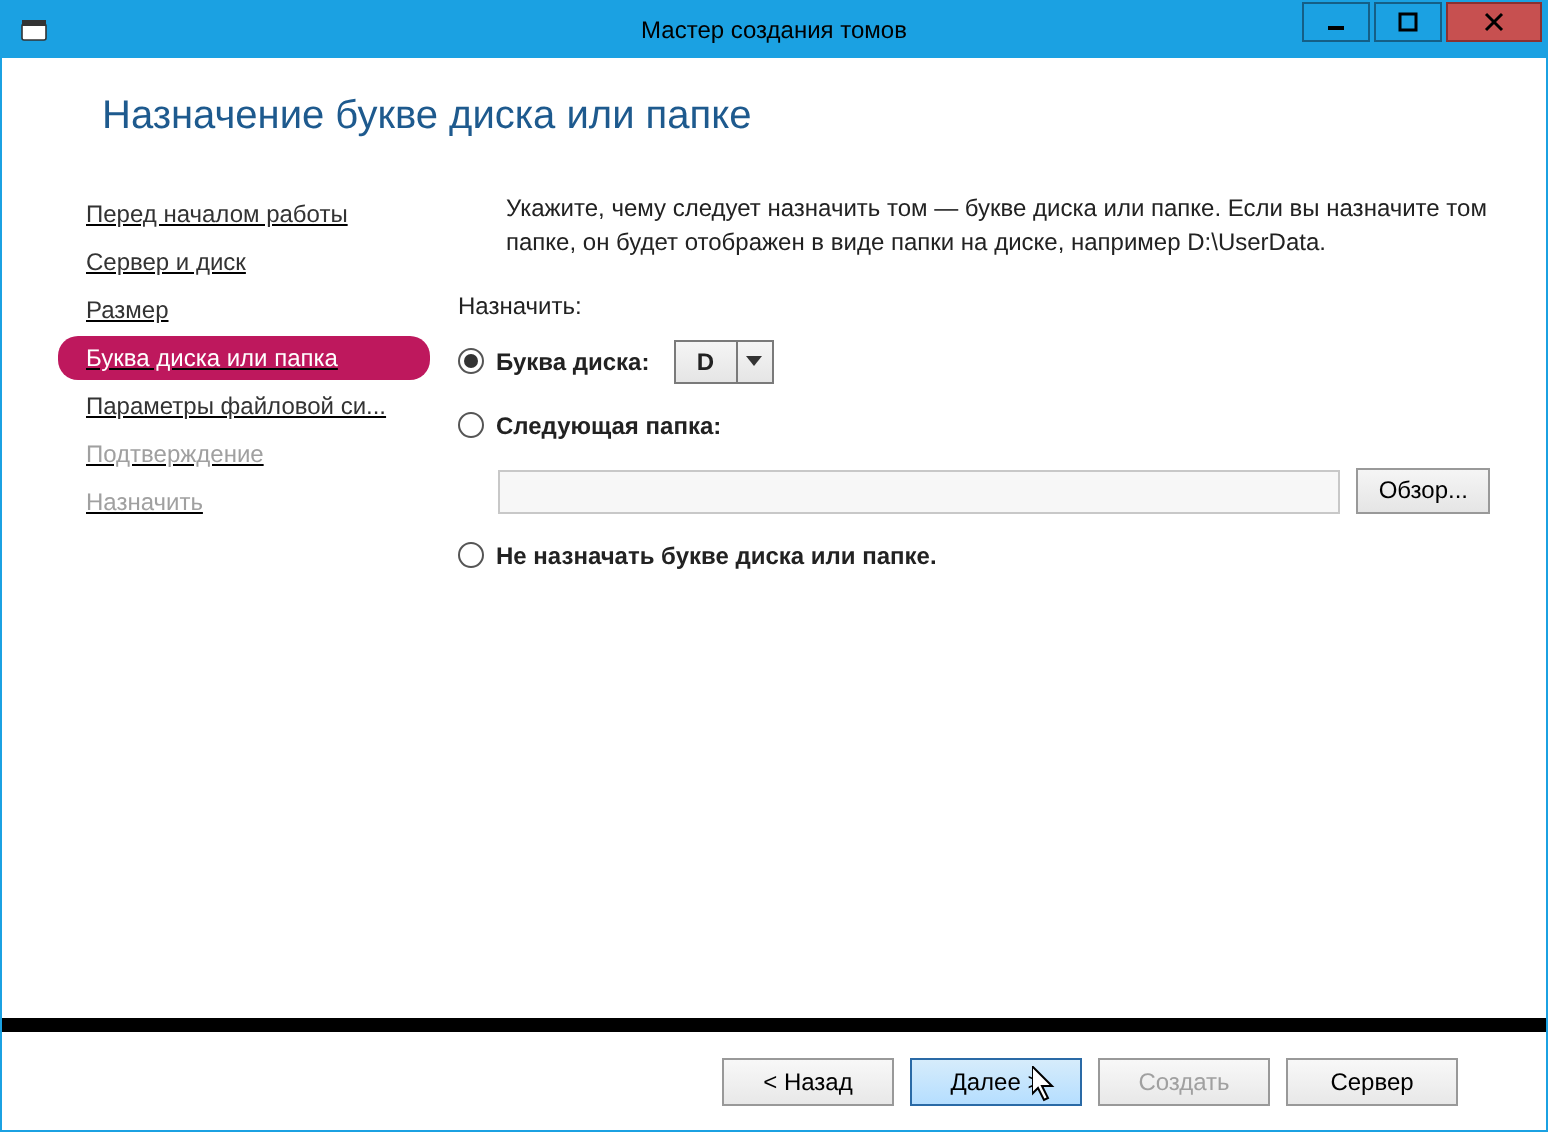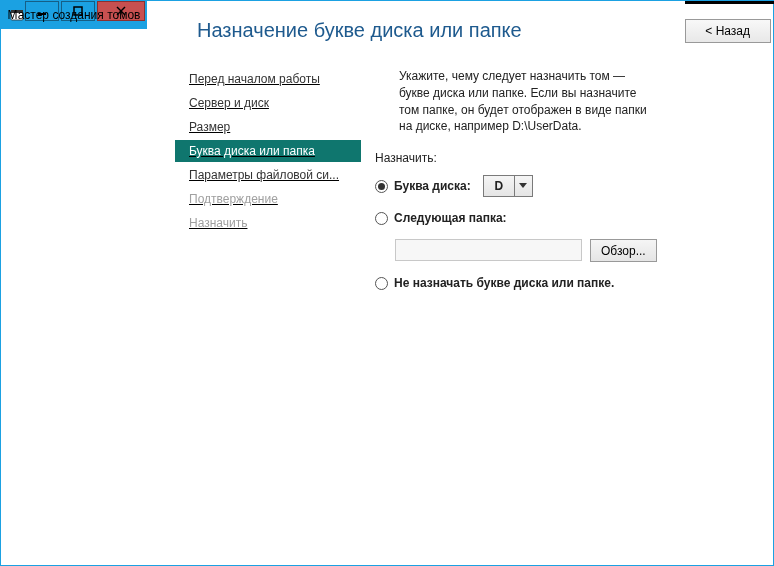--- a/index.html
+++ b/index.html
@@ -2,21 +2,21 @@
 <html><head>
 <meta charset="utf-8">
 <style>
 * { box-sizing: border-box; margin: 0; padding: 0; font-family: "Segoe UI", Tahoma, sans-serif; }
 body { background: #888; width: 774px; height: 566px; overflow: hidden; }
 
 .window {
   width: 774px; height: 566px;
   background: #fff;
   border: 1px solid #1ba1e2;
-  display: flex; flex-direction: row;
+  display: flex; flex-direction: column;
 }
 
 .titlebar {
   height: 28px;
   background: #1ba1e2;
   display: flex; align-items: center;
   position: relative;
 }
 .titlebar-icon {
   width: 16px; height: 16px;
@@ -75,22 +75,23 @@
 .sidebar-item {
   padding: 4px 14px;
   font-size: 12px;
   color: #333;
   cursor: pointer;
   white-space: nowrap;
   overflow: hidden;
   text-overflow: ellipsis;
 }
 .sidebar-item.active {
-  background: #0f766e;
+  background: #be185d;
   color: #fff;
+  border-radius: 10px;
 }
 .sidebar-item.disabled {
   color: #a0a0a0;
   cursor: default;
 }
 
 .main {
   flex: 1;
   padding-left: 14px;
   font-size: 12px;
@@ -137,21 +138,21 @@
   display: flex; align-items: center; justify-content: center;
 }
 .drive-select .arrow {
   width: 18px;
   border-left: 1px solid #7a7a7a;
   display: flex; align-items: center; justify-content: center;
 }
 .drive-select .arrow svg { display:block; }
 
 .path-row {
-  display: flex; align-items: flex-start;
+  display: flex; align-items: flex-end;
   margin: 6px 0 14px 20px;
   gap: 8px;
 }
 .path-input {
   flex: 1;
   height: 22px;
   border: 1px solid #c8c8c8;
   background: #f7f7f7;
   padding: 0 4px;
 }
@@ -159,24 +160,24 @@
   height: 23px;
   padding: 0 10px;
   border: 1px solid #999;
   background: linear-gradient(#f5f5f5,#e5e5e5);
   font-size: 12px;
   cursor: pointer;
 }
 
 .footer {
   height: 56px;
-  border-top: 3px solid #000000;
+  border-top: 7px solid #000000;
   display: flex; align-items: center; justify-content: flex-end;
   gap: 8px;
-  padding-right: 30px;
+  padding-right: 44px;
 }
 .footer-btn {
   width: 86px; height: 24px;
   border: 1px solid #999;
   background: linear-gradient(#f8f8f8,#e8e8e8);
   font-size: 12px;
   cursor: pointer;
 }
 .footer-btn.primary {
   border: 1px solid #2a6aa6;

